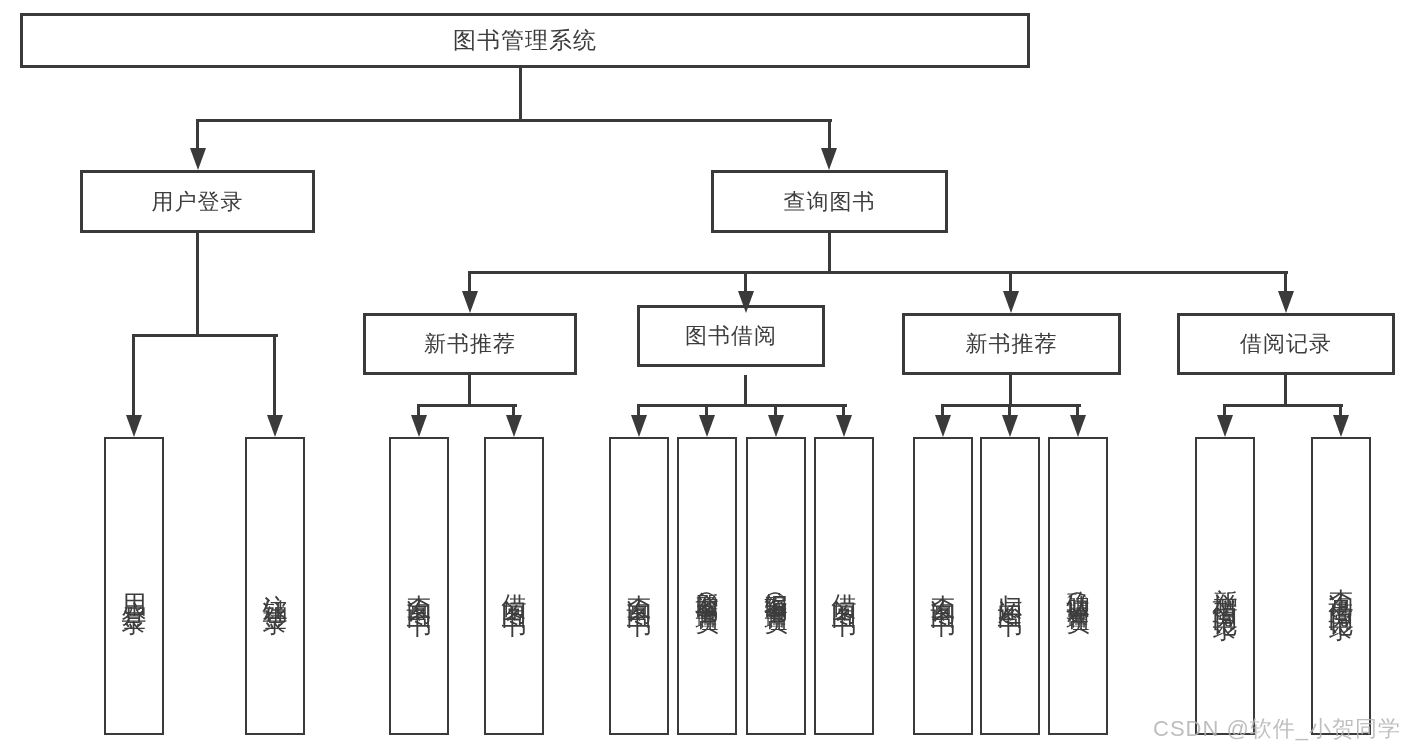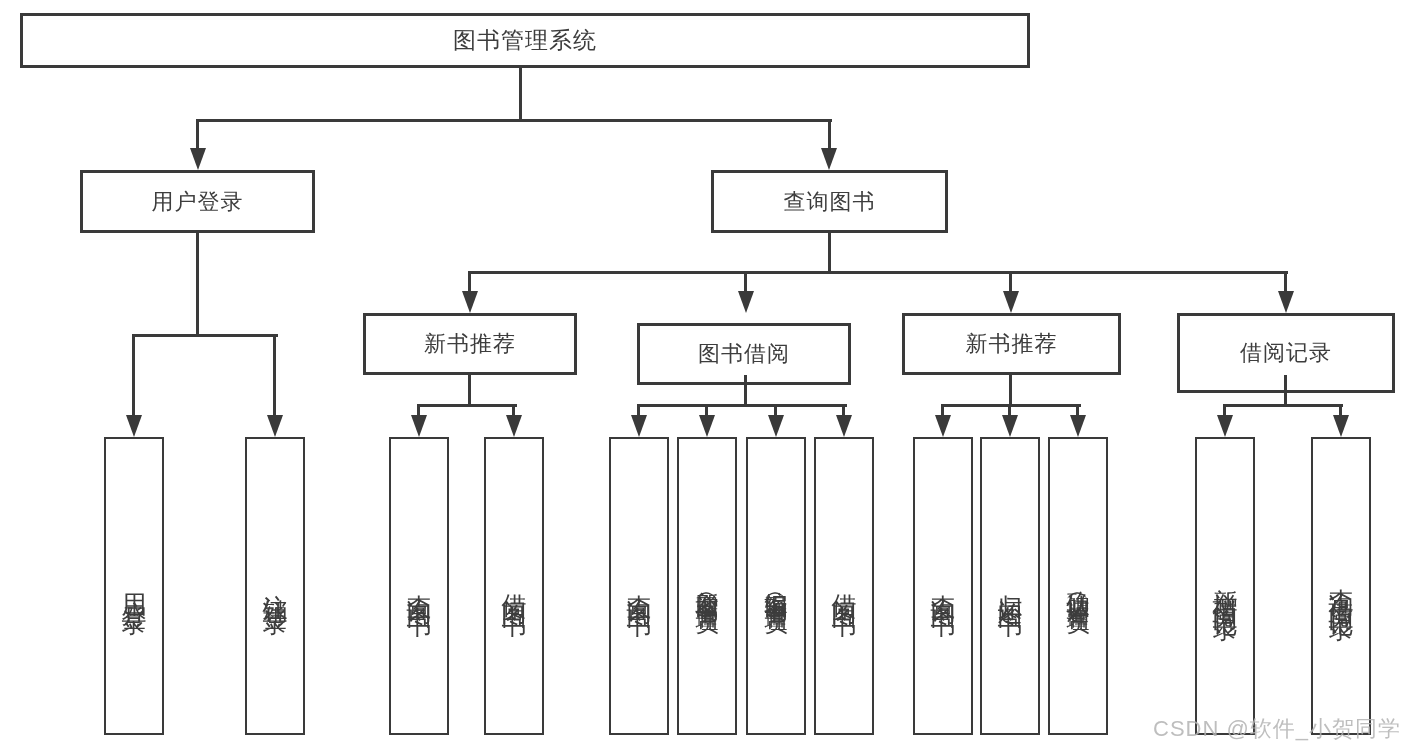--- a/index.html
+++ b/index.html
@@ -44,27 +44,27 @@
   <div class="box hbox" style="left:80px;top:170px;width:235px;height:63px">
     <span class="lbl">用户登录</span>
   </div>
   <div class="box hbox" style="left:711px;top:170px;width:237px;height:63px">
     <span class="lbl">查询图书</span>
   </div>
 
   <div class="box hbox" style="left:363px;top:313px;width:214px;height:62px">
     <span class="lbl">新书推荐</span>
   </div>
-  <div class="box hbox" style="left:637px;top:323px;width:214px;height:62px">
+  <div class="box hbox" style="left:637px;top:305px;width:188px;height:62px">
     <span class="lbl">图书借阅</span>
   </div>
   <div class="box hbox" style="left:902px;top:313px;width:219px;height:62px">
     <span class="lbl">新书推荐</span>
   </div>
-  <div class="box hbox" style="left:1177px;top:313px;width:218px;height:80px">
+  <div class="box hbox" style="left:1177px;top:313px;width:218px;height:62px">
     <span class="lbl">借阅记录</span>
   </div>
 
   <div class="box leaf" style="left:104px;top:437px;width:60px;height:298px">
     <span class="lbl">用户登录</span>
   </div>
   <div class="box leaf" style="left:245px;top:437px;width:60px;height:298px">
     <span class="lbl">注销登录</span>
   </div>
 

